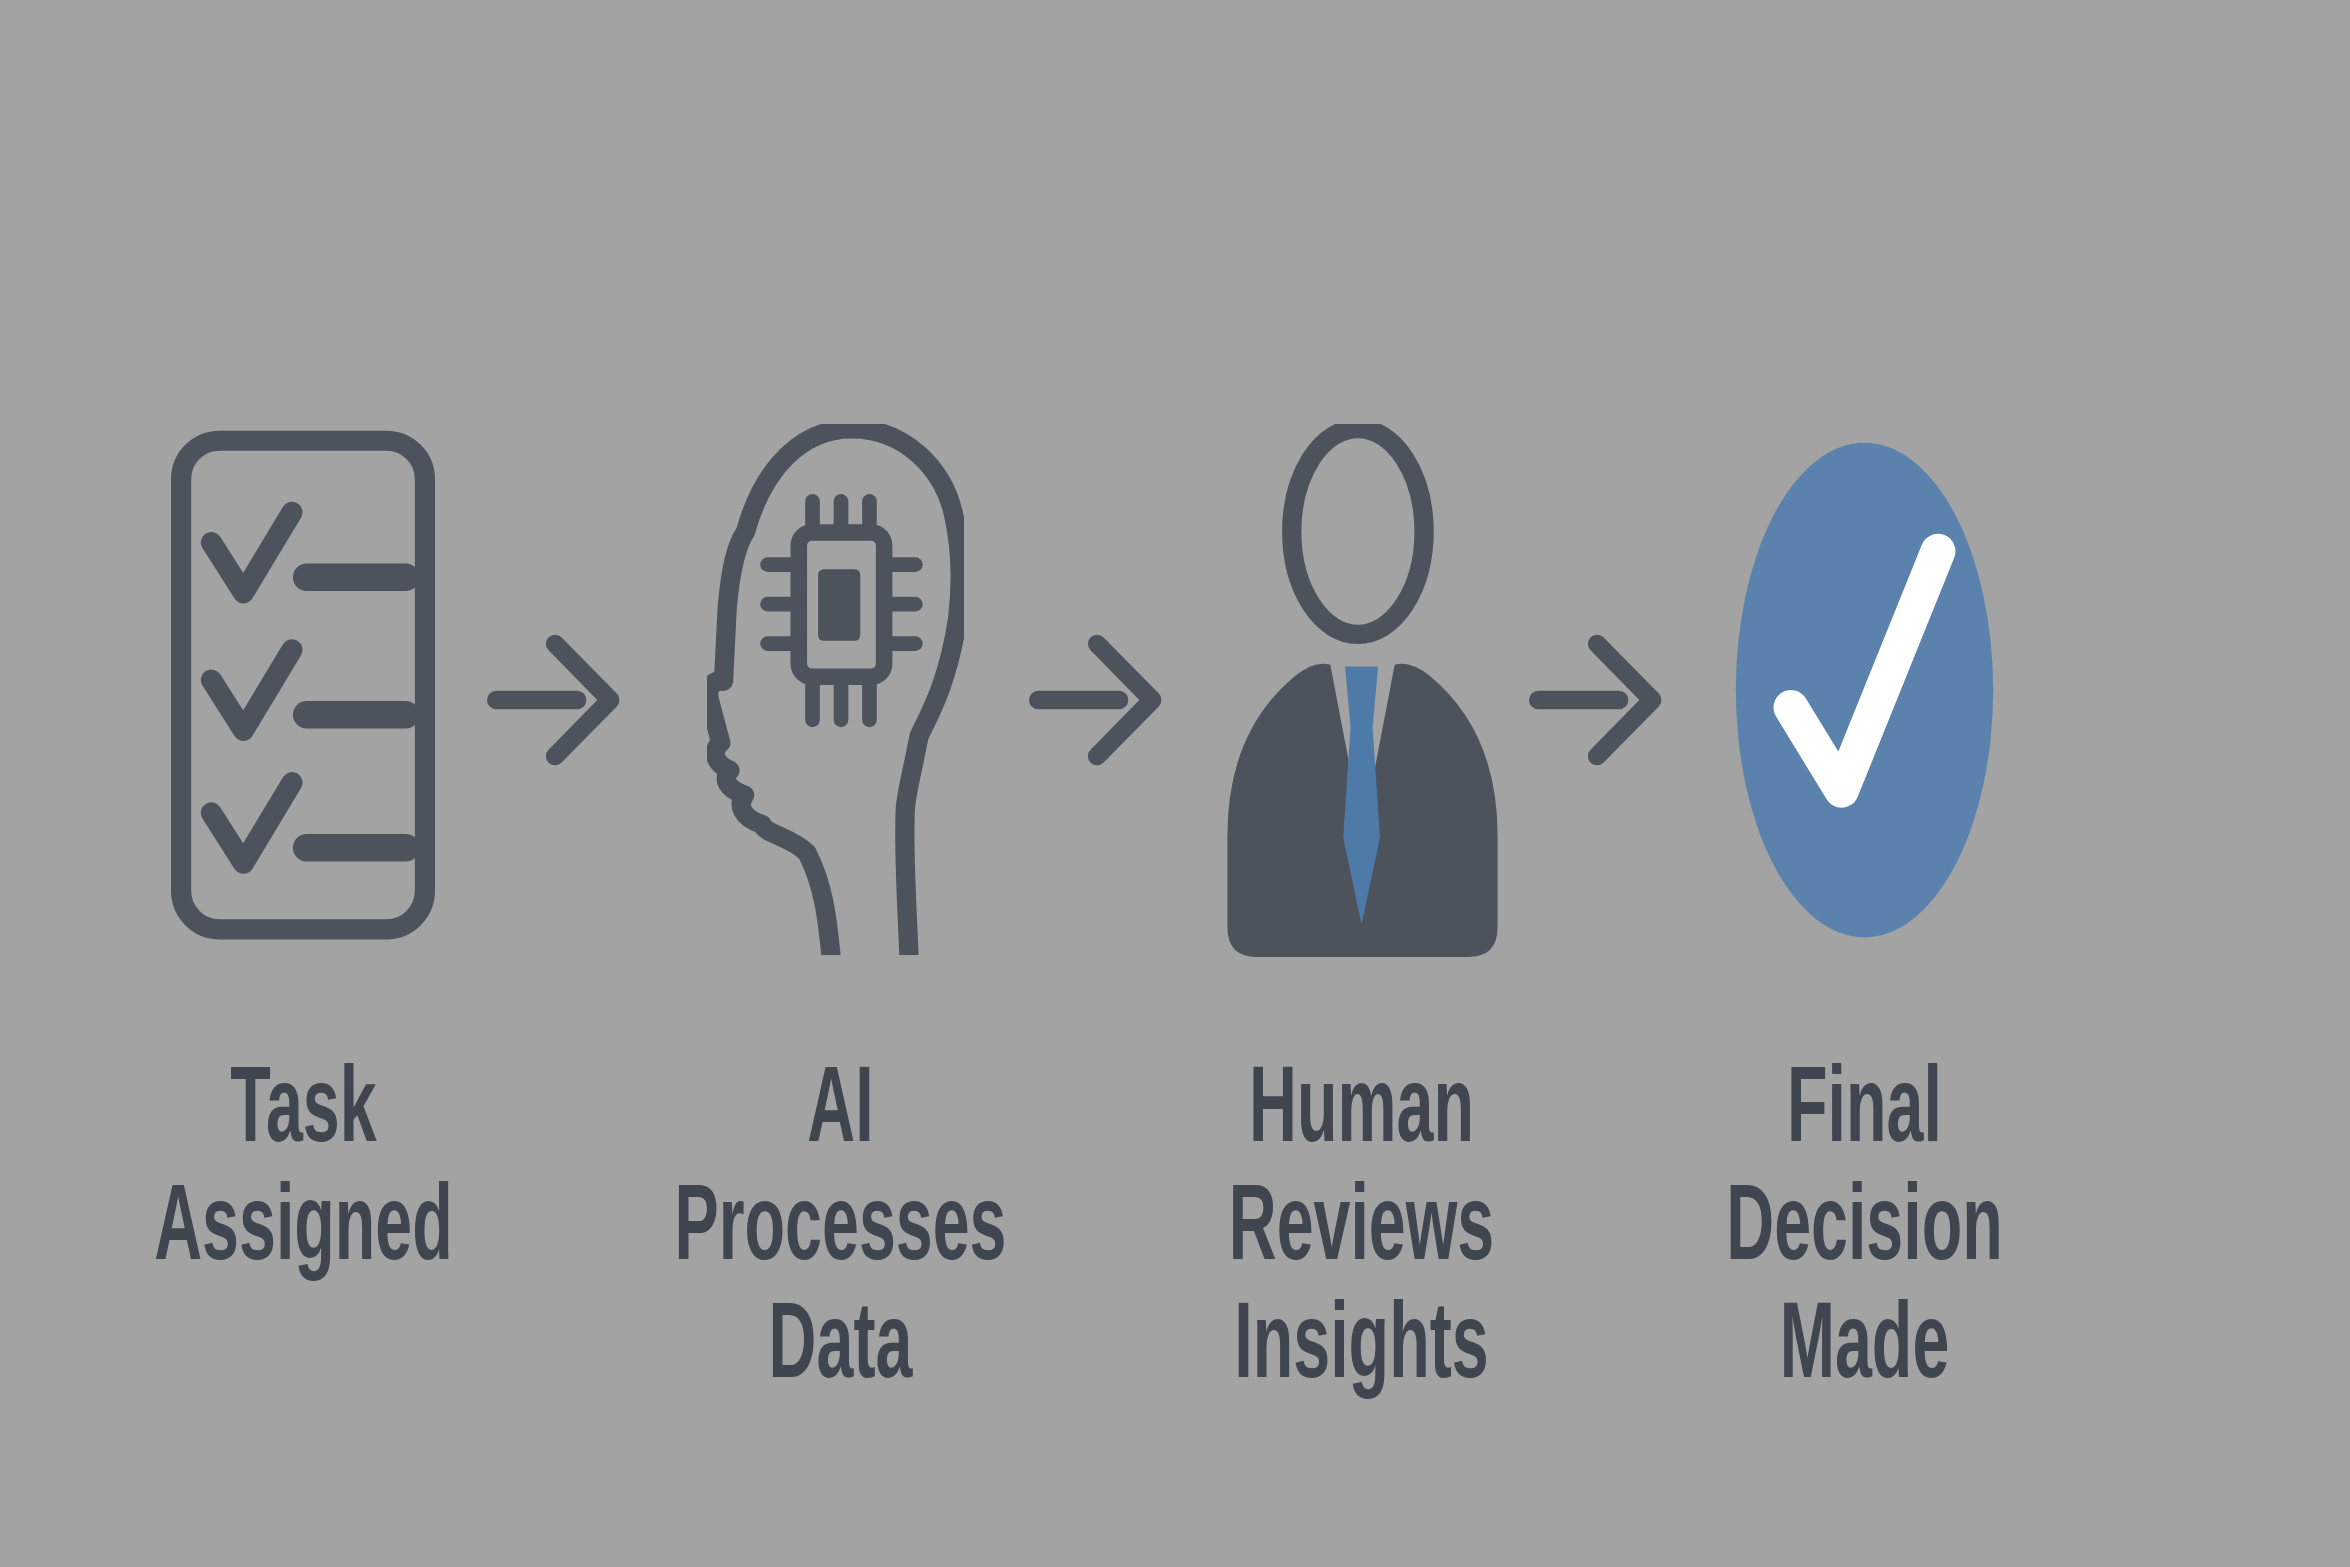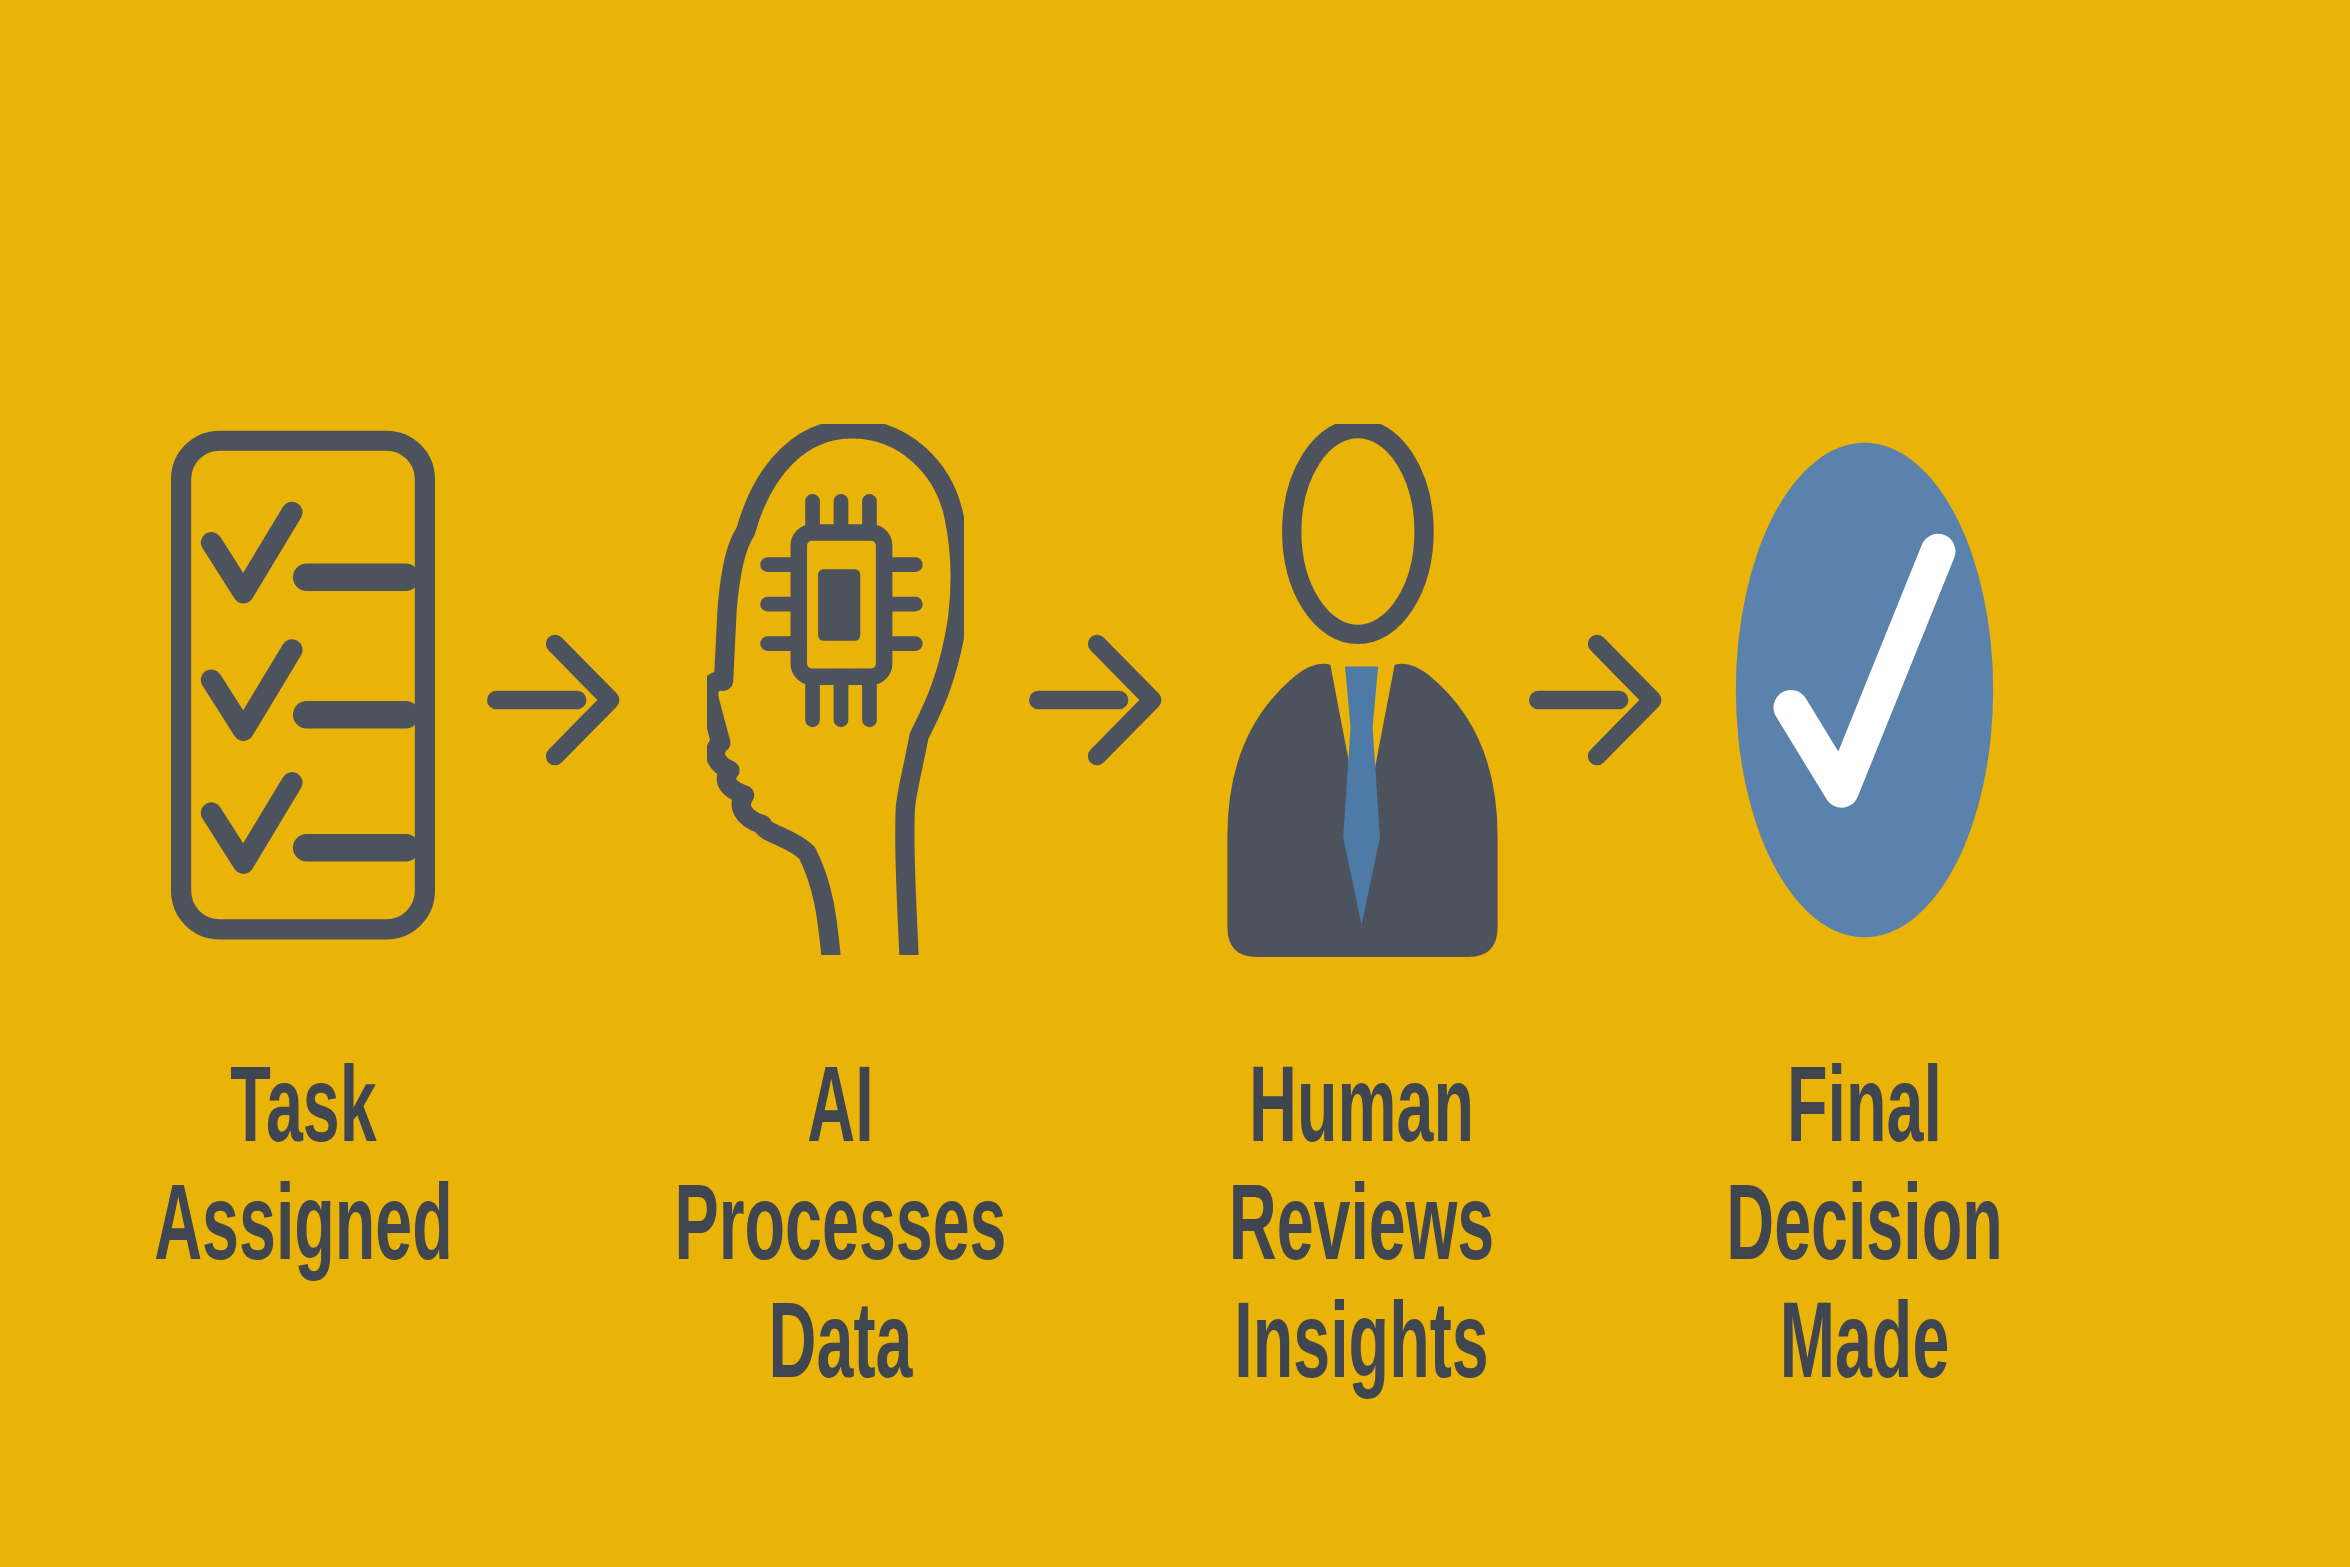--- a/index.html
+++ b/index.html
@@ -2,21 +2,21 @@
 <html style="font-size:14.7px"><head>
 <meta charset="utf-8">
 <style>
   html, body { margin: 0; padding: 0; }
   body { background: #fdfdfd; font-family: "Liberation Sans", sans-serif; }
 
   .canvas {
     position: relative;
     width: 2351px;
     height: 1568px;
-    background: #eab308;
+    background: #a3a3a3;
     overflow: hidden;
   }
 
   .icon { position: absolute; display: block; }
 
   .icon-checklist   { left: 171px;  top: 430px; }
   .icon-head-chip   { left: 707px;  top: 424px; }
   .icon-person      { left: 1220px; top: 424px; }
   .icon-check-circle{ left: 1734px; top: 441px; }
 

